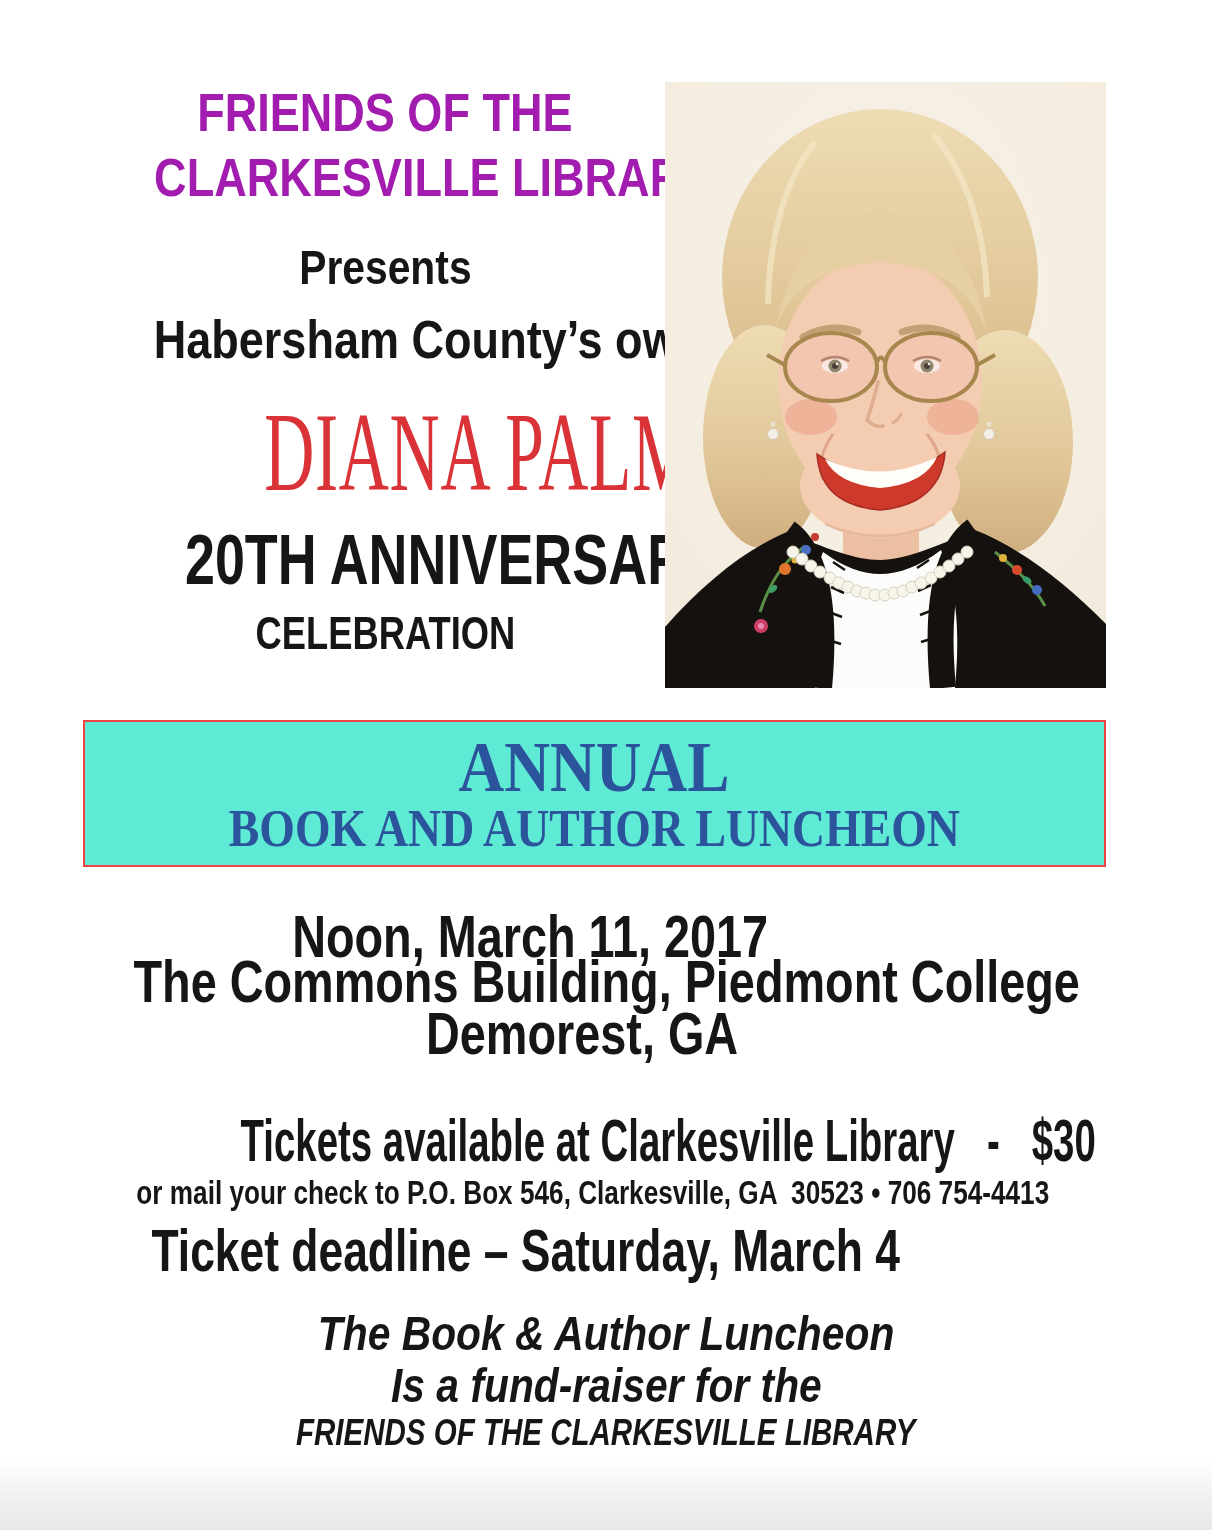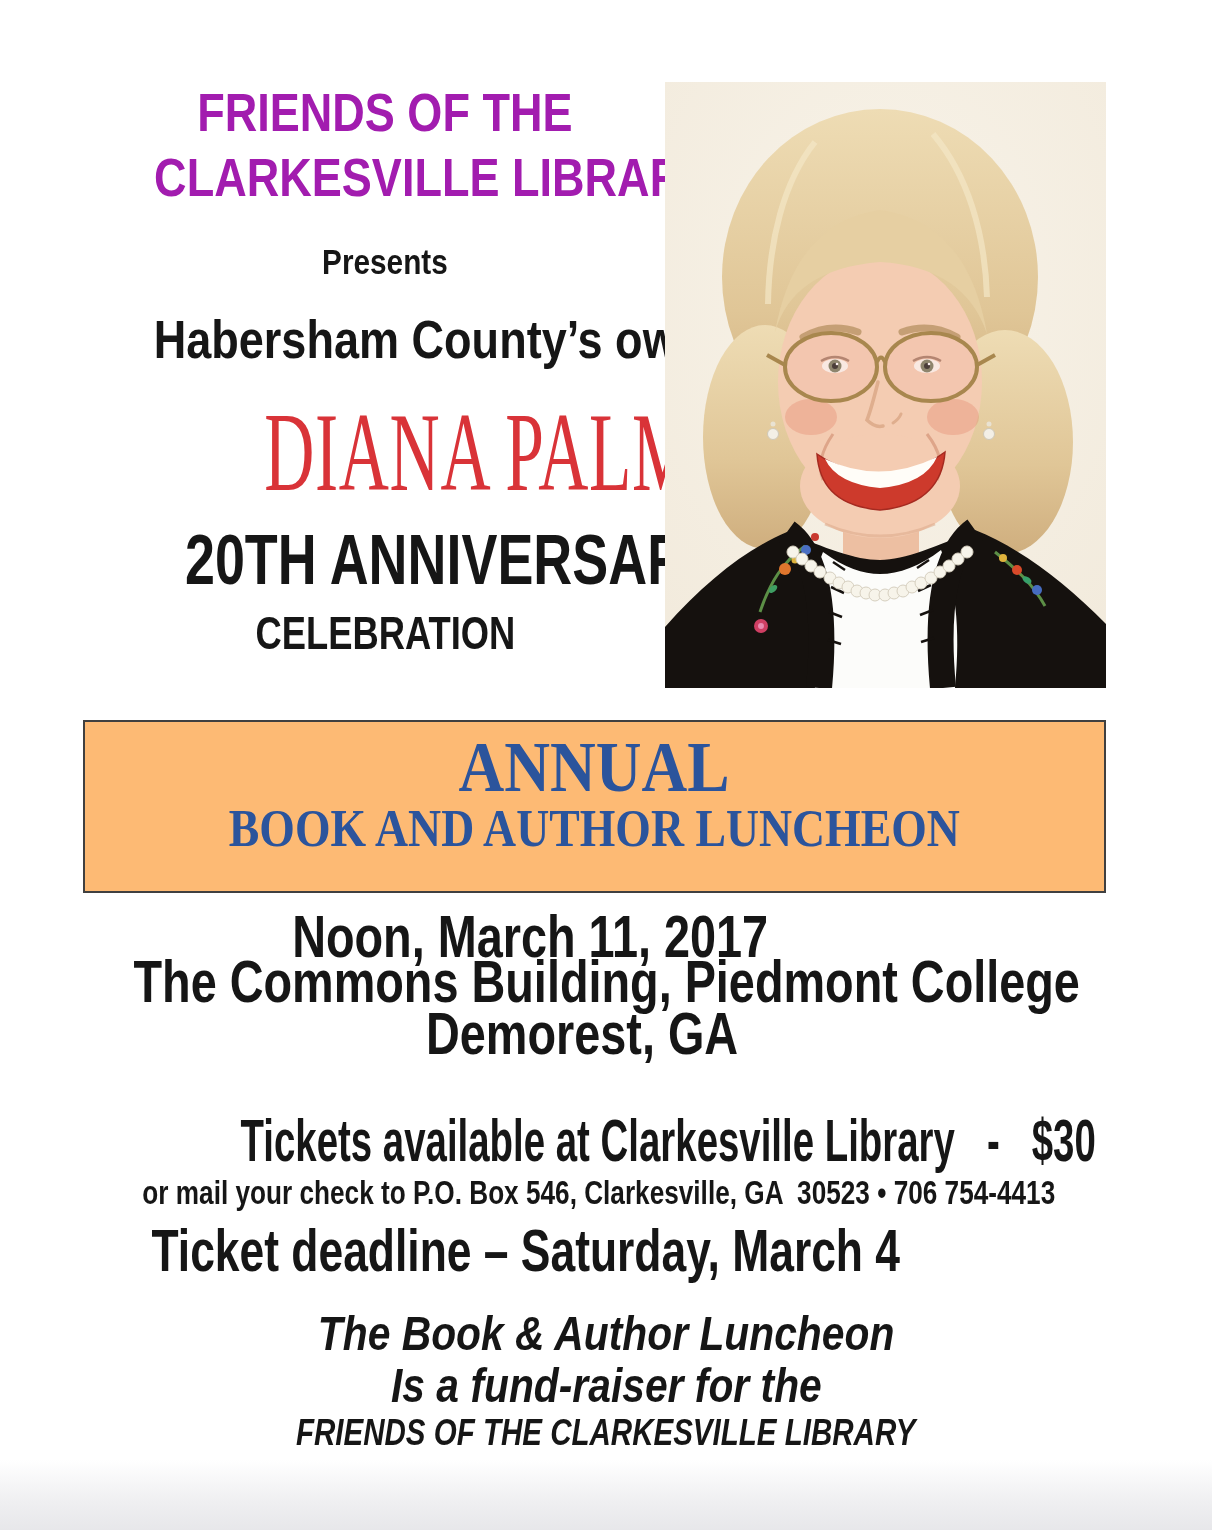--- a/index.html
+++ b/index.html
@@ -10,43 +10,43 @@
     overflow:hidden;
     font-family:"Liberation Sans", sans-serif;
   }
   .line{position:absolute;text-align:center;line-height:1;}
   .cx{display:inline-block;transform:scaleX(var(--sx,0.8));transform-origin:50% 50%;white-space:pre;}
   .sansbold{font-family:"Liberation Sans", sans-serif;font-weight:bold;color:#161616;}
   .blue{color:#a21caf;}
   .serif{font-family:"Liberation Serif", serif;}
   .author{color:#d93338;font-weight:normal;letter-spacing:1px;}
   .banner{
-    position:absolute;left:83px;top:720px;width:1023px;height:173px;
-    background:#fdba74;border:2px solid #404040;box-sizing:border-box;
+    position:absolute;left:83px;top:720px;width:1023px;height:147px;
+    background:#5eead4;border:2px solid #ef4444;box-sizing:border-box;
   }
   .banner .line{width:100%;color:#2b549c;font-weight:bold;font-family:"Liberation Serif", serif;}
   .italicline{font-style:italic;}
   .scan-shadow{
     position:absolute;left:0;bottom:0;width:100%;height:70px;
     background:linear-gradient(to bottom, rgba(233,233,236,0) 0%, #efeff1 60%, #e7e7ea 100%);
   }
   svg{display:block;}
 </style>
 </head>
 <body>
 
 <div class="flyer">
 
   <div class="line sansbold blue" style="top:86px;left:105px;width:560px;font-size:53px;">
     <span class="cx" style="--sx:0.85">FRIENDS OF THE</span>
   </div>
   <div class="line sansbold blue" style="top:151px;left:105px;width:560px;font-size:53px;">
     <span class="cx" style="--sx:0.85">CLARKESVILLE LIBRARY</span>
   </div>
-  <div class="line sansbold" style="top:244px;left:105px;width:560px;font-size:35px;">
+  <div class="line sansbold" style="top:244px;left:105px;width:560px;font-size:48px;">
     <span class="cx" style="--sx:0.85">Presents</span>
   </div>
   <div class="line sansbold" style="top:313px;left:105px;width:560px;font-size:53px;">
     <span class="cx" style="--sx:0.85">Habersham County’s own</span>
   </div>
   <div class="line serif author" style="top:396px;left:105px;width:560px;font-size:112px;">
     <span class="cx" style="--sx:0.62">DIANA PALMER</span>
   </div>
   <div class="line sansbold" style="top:525px;left:105px;width:560px;font-size:70px;">
     <span class="cx" style="--sx:0.77">20TH ANNIVERSARY</span>
@@ -189,21 +189,21 @@
   <div class="line sansbold" style="top:952px;left:0;width:1212px;font-size:60px;">
     <span class="cx" style="--sx:0.78">The Commons Building, Piedmont College</span>
   </div>
   <div class="line sansbold" style="top:1004px;left:0;width:1164px;font-size:60px;">
     <span class="cx" style="--sx:0.78">Demorest, GA</span>
   </div>
 
   <div class="line sansbold" style="top:1111px;left:0;width:1212px;font-size:60px;text-decoration:underline;">
     <span class="cx" style="--sx:0.64">Tickets available at Clarkesville Library   -   $30</span>
   </div>
-  <div class="line sansbold" style="top:1175px;left:6px;width:1000px;font-size:34px;">
+  <div class="line sansbold" style="top:1175px;left:0;width:1000px;font-size:34px;">
     <span class="cx" style="--sx:0.77">or mail your check to P.O. Box 546, Clarkesville, GA  30523 • 706 754-4413</span>
   </div>
   <div class="line sansbold" style="top:1221px;left:0;width:1052px;font-size:60px;">
     <span class="cx" style="--sx:0.74">Ticket deadline – Saturday, March 4</span>
   </div>
 
   <div class="line sansbold italicline" style="top:1310px;left:0;width:1212px;font-size:48px;">
     <span class="cx" style="--sx:0.85">The Book &amp; Author Luncheon</span>
   </div>
   <div class="line sansbold italicline" style="top:1362px;left:0;width:1212px;font-size:48px;">

